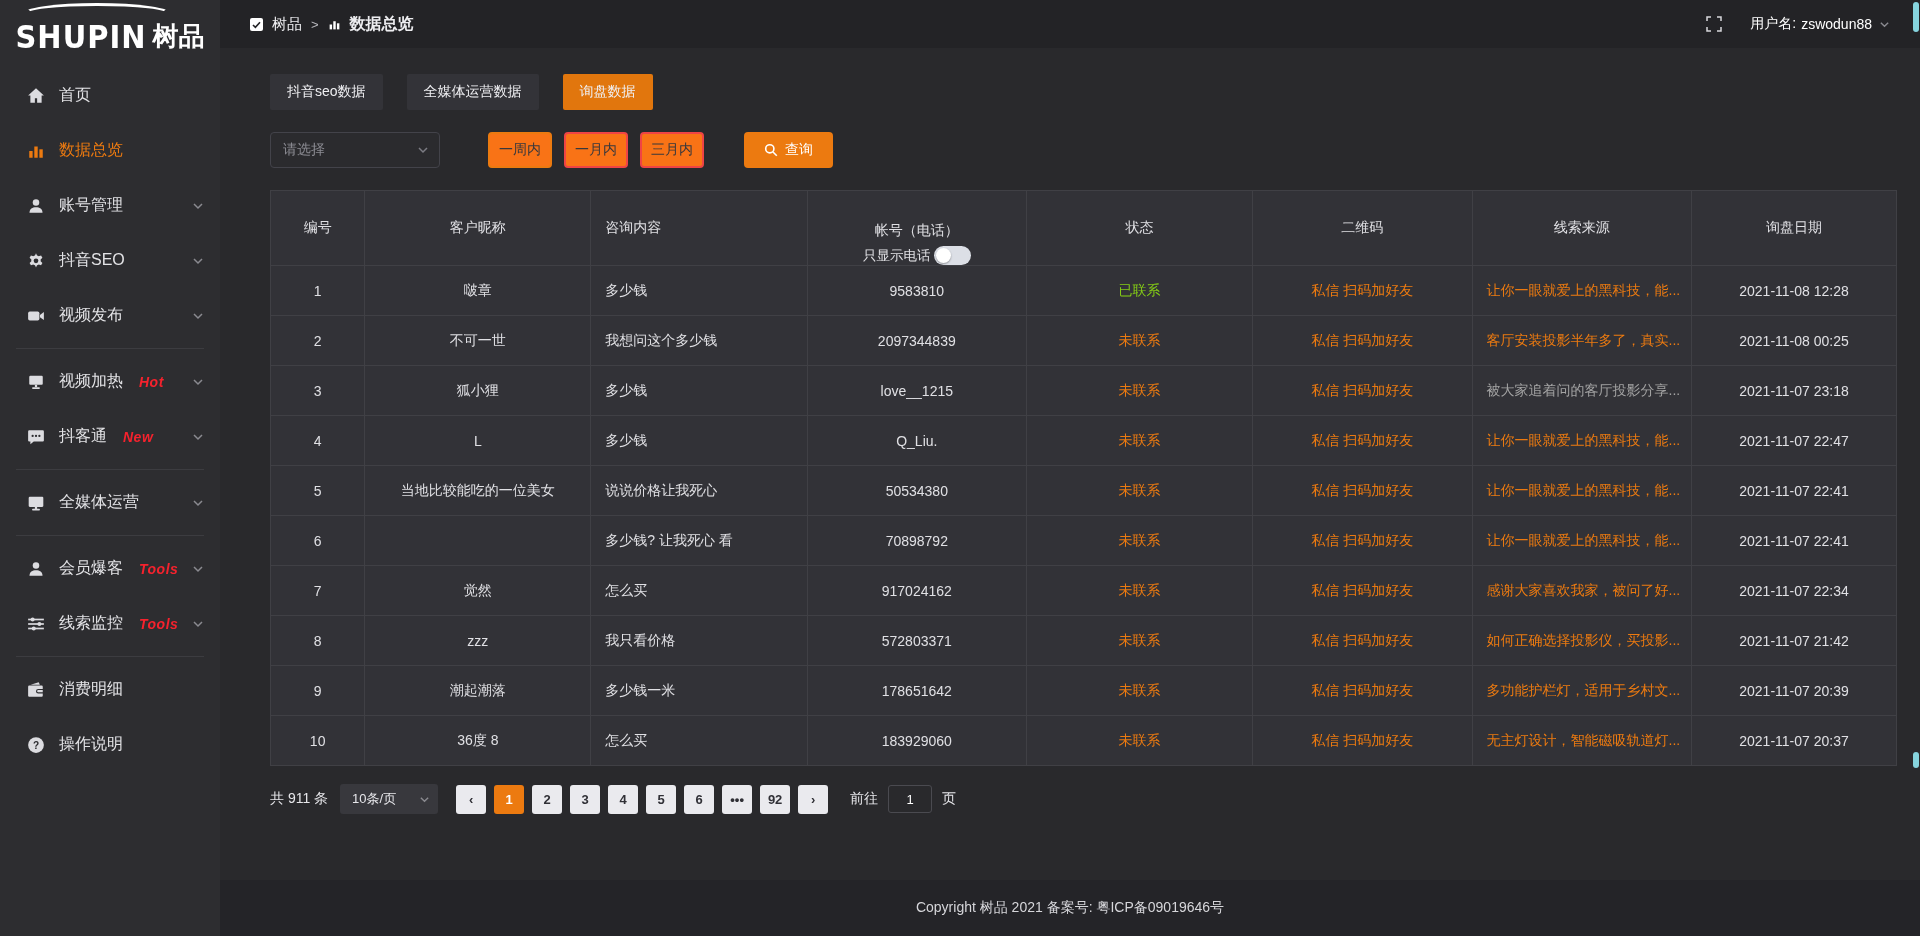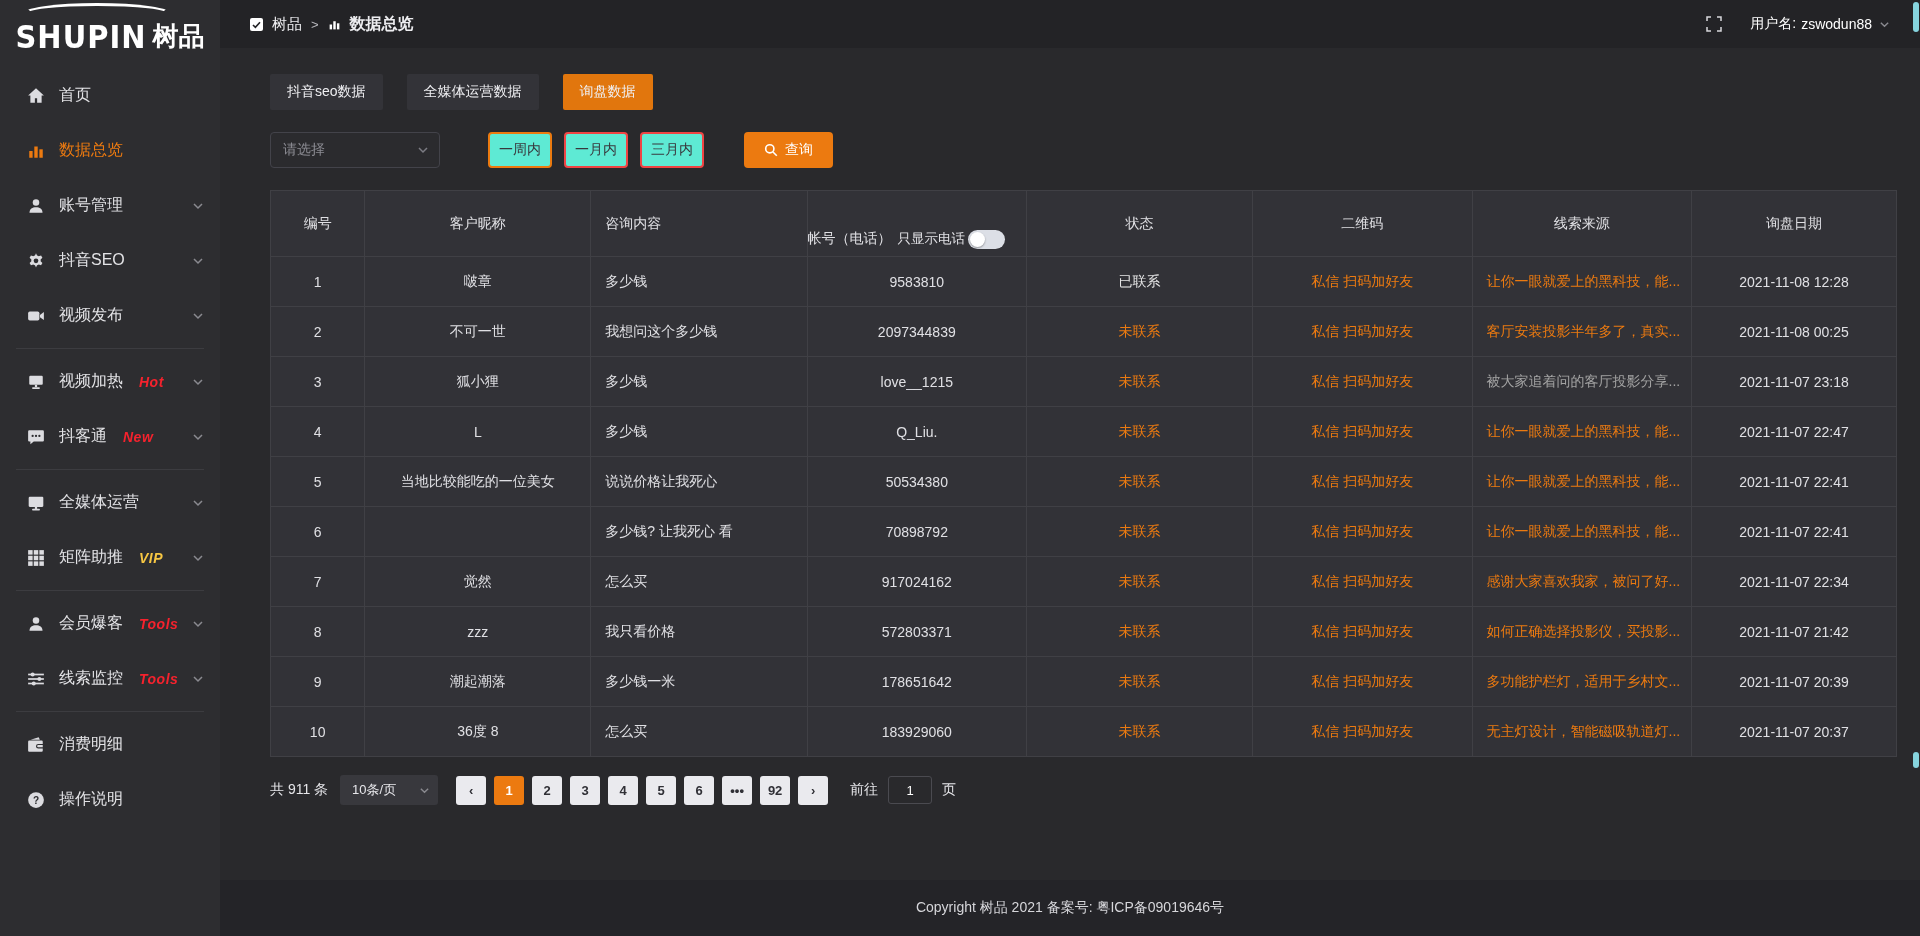--- a/index.html
+++ b/index.html
@@ -48,38 +48,38 @@
   .tab { height:36px; padding:0 17px; display:flex; align-items:center; background:#333338;
          color:#EFEFF2; font-size:14px; border-radius:2px; cursor:pointer; }
   .tab.active { background:#E1760D; }
 
   
   .filters { margin-top:22px; display:flex; align-items:center; }
   .select { width:170px; height:36px; background:#2B2B2E; border:1px solid #43434A; border-radius:4px;
             display:flex; align-items:center; padding:0 10px 0 12px; color:#8C8C93; font-size:14px; cursor:pointer; }
   .select .mi-chevron { color:#7C7C83; }
   .range-group { display:flex; gap:12px; margin-left:48px; }
-  .range-btn { height:36px; min-width:64px; padding:0 7px; background:#5eead4; border:2px solid #ef4444;
+  .range-btn { height:36px; min-width:64px; padding:0 7px; background:#f97316; border:2px solid #ef4444;
                color:#38383D; font-size:14px; border-radius:4px; display:flex; align-items:center;
                justify-content:center; cursor:pointer; }
   .range-btn.active { border-color:#EC7A10; }
   .search-btn { margin-left:40px; height:36px; padding:0 20px; background:#EC7A10; border:none;
                 color:#FFFFFF; font-size:14px; border-radius:4px; display:flex; align-items:center;
                 gap:7px; cursor:pointer; font-family:inherit; }
 
   
   .table-wrap { margin-top:22px; }
   table { width:100%; border-collapse:collapse; table-layout:fixed; background:#323237; }
   th, td { border:1px solid #404045; font-weight:normal; font-size:14px; color:#E0E0E4;
            text-align:center; white-space:nowrap; overflow:hidden; }
   thead th { height:66px; }
   tbody td { height:50px; padding:0 10px; }
   th:nth-child(3), td:nth-child(3) { text-align:left; padding-left:14px; }
   td:nth-child(7) { text-align:left; padding-left:14px; }
-  .header-stack { display:flex; flex-direction:row; align-items:center; gap:6px;margin-top:31px; }
+  .header-stack { display:flex; flex-direction:column; align-items:center; gap:6px;margin-top:31px; }
   .toggle-row { display:flex; align-items:center; gap:3px; font-size:13.5px; color:#E0E0E4; }
   .toggle { width:37px; height:19px; background:#DCDFE6; border-radius:10px; position:relative;
             display:inline-block; cursor:pointer; flex-shrink:0; }
   .toggle::after { content:''; position:absolute; left:2px; top:2px; width:15px; height:15px;
                    border-radius:50%; background:#FFFFFF; box-shadow:0 1px 2px rgba(0,0,0,.35); }
   .cell-link { cursor:pointer; }
 
   
   .pagination { margin-top:18px; display:flex; align-items:center; font-size:14px; color:#E6E6EA; }
   .page-size { width:98px; height:30px; background:#38383D; border-radius:3px; display:flex;
@@ -212,44 +212,20 @@
         <div class="menu-divider"></div>
         <div class="menu-item">
           <span class="mi-icon">
             <svg width="18" height="18" viewBox="0 0 16 16">
               <rect x="1.5" y="2.5" width="13" height="9" rx="1" fill="currentColor"></rect>
               <rect x="7" y="11.5" width="2" height="1.8" fill="currentColor"></rect>
               <rect x="4.5" y="13.2" width="7" height="1.5" rx="0.7" fill="currentColor"></rect>
             </svg>
           </span>
           <span class="mi-label">全媒体运营</span>
-          <span class="mi-chevron">
-            <svg width="12" height="12" viewBox="0 0 12 12">
-              <path d="M2 4l4 4 4-4" fill="none" stroke="currentColor" stroke-width="1.5"></path>
-            </svg>
-          </span>
-        </div>
-        <div class="menu-item">
-          <span class="mi-icon">
-            <svg width="18" height="18" viewBox="0 0 16 16">
-              <g fill="currentColor">
-                <rect x="1" y="1" width="4" height="4"></rect>
-                <rect x="6" y="1" width="4" height="4"></rect>
-                <rect x="11" y="1" width="4" height="4"></rect>
-                <rect x="1" y="6" width="4" height="4"></rect>
-                <rect x="6" y="6" width="4" height="4"></rect>
-                <rect x="11" y="6" width="4" height="4"></rect>
-                <rect x="1" y="11" width="4" height="4"></rect>
-                <rect x="6" y="11" width="4" height="4"></rect>
-                <rect x="11" y="11" width="4" height="4"></rect>
-              </g>
-            </svg>
-          </span>
-          <span class="mi-label">矩阵助推</span>
-          <span class="mi-badge" style="color:#F6C643">VIP</span>
           <span class="mi-chevron">
             <svg width="12" height="12" viewBox="0 0 12 12">
               <path d="M2 4l4 4 4-4" fill="none" stroke="currentColor" stroke-width="1.5"></path>
             </svg>
           </span>
         </div>
         <div class="menu-divider"></div>
         <div class="menu-item">
           <span class="mi-icon">
             <svg width="18" height="18" viewBox="0 0 16 16">
@@ -416,21 +392,21 @@
               <th>线索来源</th>
               <th>询盘日期</th>
             </tr>
           </thead>
           <tbody id="table-body">
               <tr>
                 <td>1</td>
                 <td>啵章</td>
                 <td>多少钱</td>
                 <td>9583810</td>
-                <td style="color: #e5e5e5;">已联系</td>
+                <td style="color: #84cc16;">已联系</td>
                 <td class="cell-link" style="color: rgb(236, 122, 16);">私信 扫码加好友</td>
                 <td class="cell-link" style="color: rgb(236, 122, 16);">让你一眼就爱上的黑科技，能...</td>
                 <td>2021-11-08 12:28</td>
               </tr>
               <tr>
                 <td>2</td>
                 <td>不可一世</td>
                 <td>我想问这个多少钱</td>
                 <td>2097344839</td>
                 <td style="color: rgb(236, 122, 16);">未联系</td>

